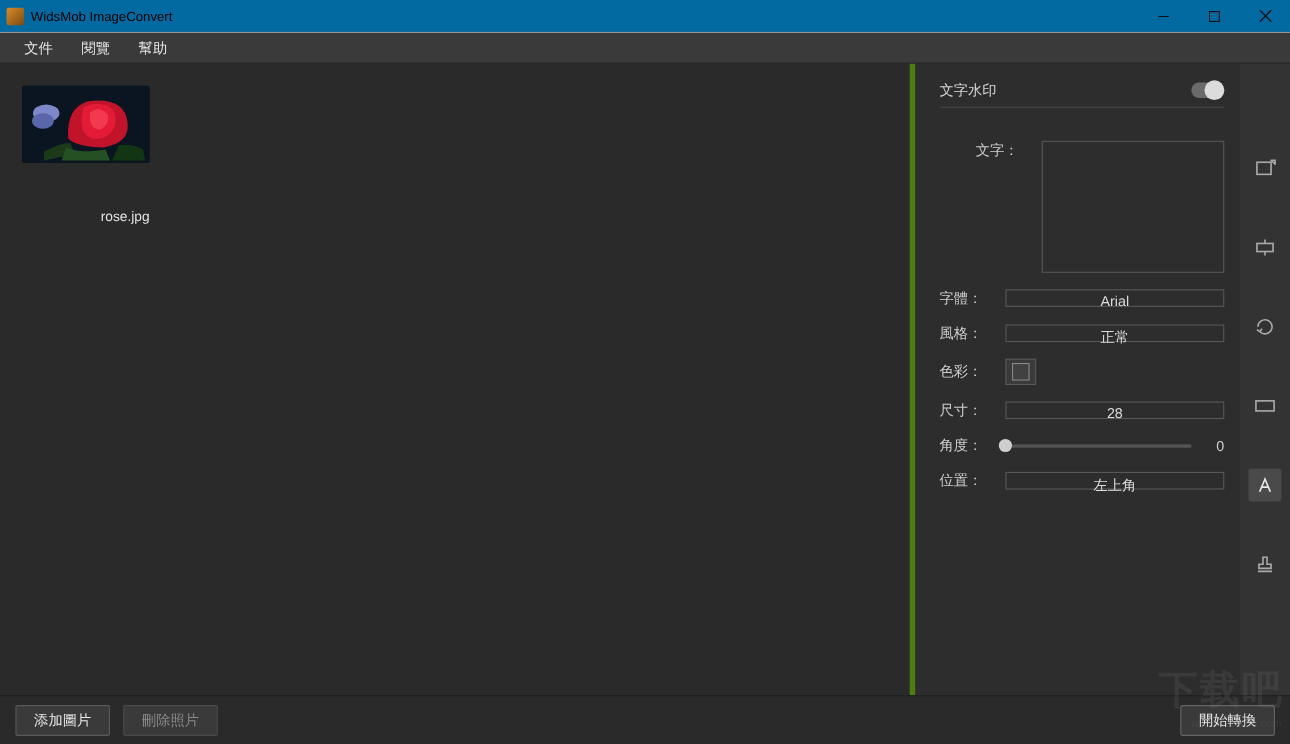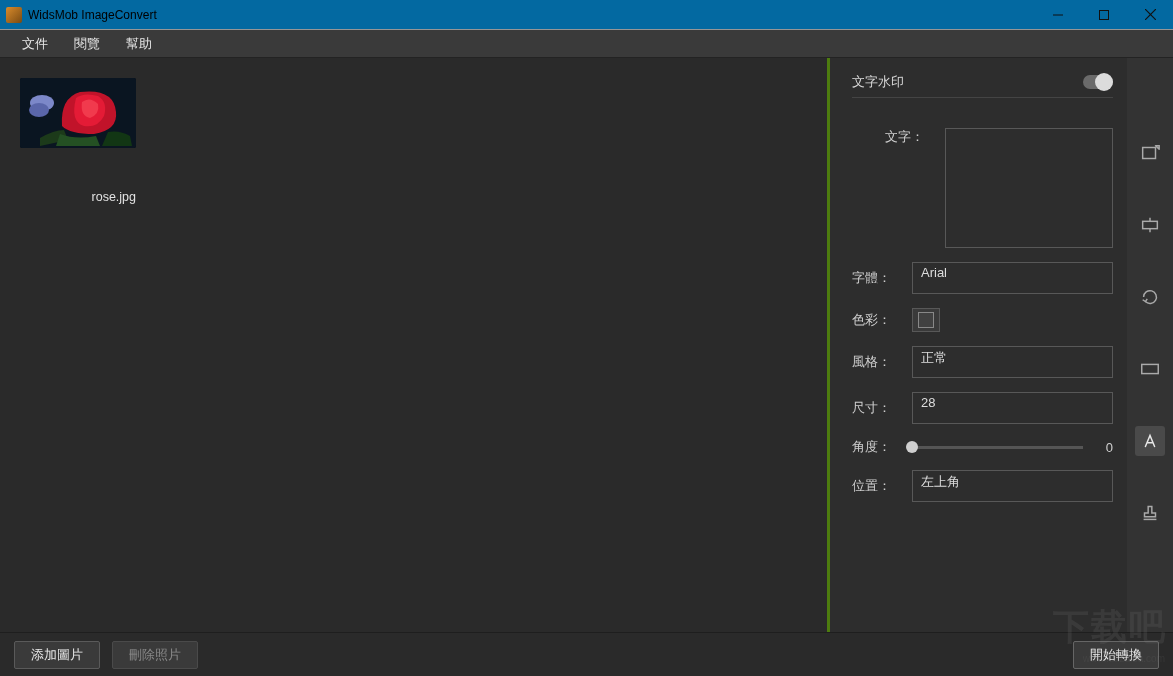--- a/index.html
+++ b/index.html
@@ -54,21 +54,21 @@
 .thumb { width: 116px; display: flex; flex-direction: column; align-items: flex-end; }
 .rose-img {
   width: 116px; height: 70px; border-radius: 2px; overflow: hidden;
   background: #071018;
 }
 .thumb-name { margin-top: 42px; font-size: 12.5px; color: #e2e2e2; }
 
 .panel {
   width: 300px; background: #2d2d2d;
   padding: 14px 14px 14px 22px;
-  border-left: 3px solid #4d7c0f;
+  border-left: 5px solid #4d7c0f;
 }
 .panel-header {
   display: flex; align-items: center; justify-content: space-between;
   height: 26px; padding-bottom: 6px;
   border-bottom: 1px solid #444;
   margin-bottom: 30px;
 }
 .switch {
   width: 30px; height: 14px; border-radius: 7px; background: #6a6a6a;
   position: relative;
@@ -81,23 +81,23 @@
 .row {
   display: flex; align-items: center; gap: 12px;
   margin-bottom: 14px;
 }
 .row.tall { align-items: flex-start; margin-left: 33px; }
 .lbl { width: 48px; flex-shrink: 0; font-size: 13px; color: #cfcfcf; }
 .textbox {
   flex: 1;
   background: #2d2d2d;
   border: 1px solid #585858;
-  height: 32px;
+  height: 16px;
   color: #ddd;
-  padding: 2px 8px; font-size: 13px;
+  padding: 2px 8px; font-size: 13px; text-align: center;
 }
 .textarea {
   flex: 1;
   background: #2d2d2d;
   border: 1px solid #585858;
   height: 120px;
 }
 .color-swatch {
   width: 28px; height: 24px;
   background: #3a3a3a; border: 1px solid #585858;
@@ -223,29 +223,29 @@
       <span class="lbl">文字：</span>
       <div class="textarea"></div>
     </div>
 
     <div class="row">
       <span class="lbl">字體：</span>
       <div class="textbox">Arial</div>
     </div>
 
     <div class="row">
+      <span class="lbl">風格：</span>
+      <div class="textbox">正常</div>
+    </div>
+
+    <div class="row">
       <span class="lbl">色彩：</span>
       <div class="color-swatch">
         <div class="color-inner"></div>
       </div>
-    </div>
-
-    <div class="row">
-      <span class="lbl">風格：</span>
-      <div class="textbox">正常</div>
     </div>
 
     <div class="row">
       <span class="lbl">尺寸：</span>
       <div class="textbox">28</div>
     </div>
 
     <div class="row">
       <span class="lbl">角度：</span>
       <div class="slider-wrap">

